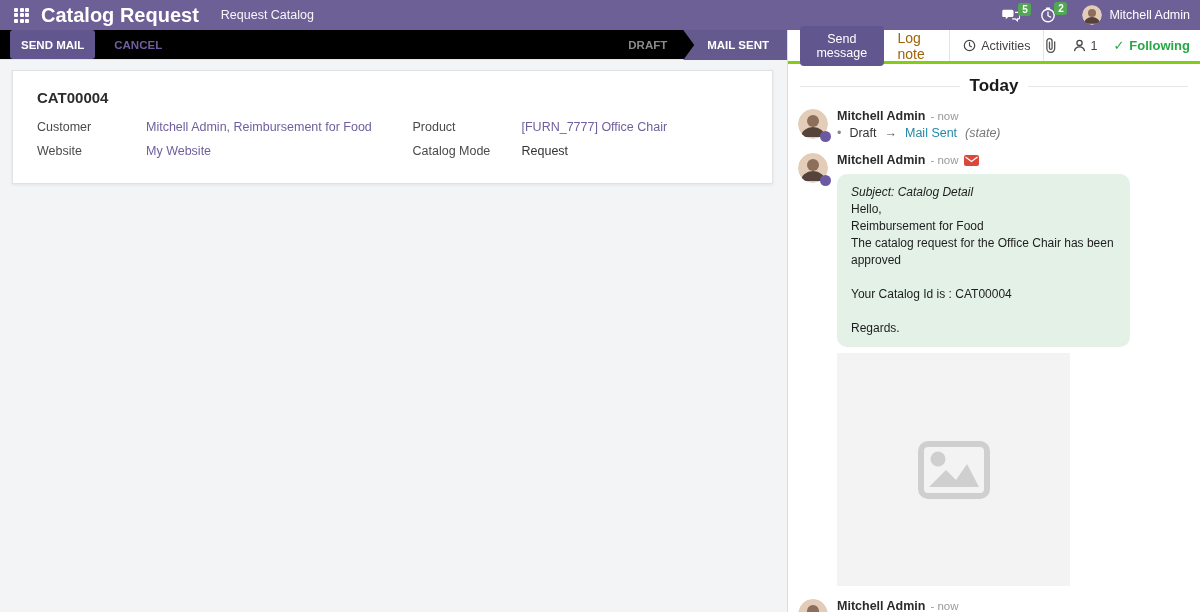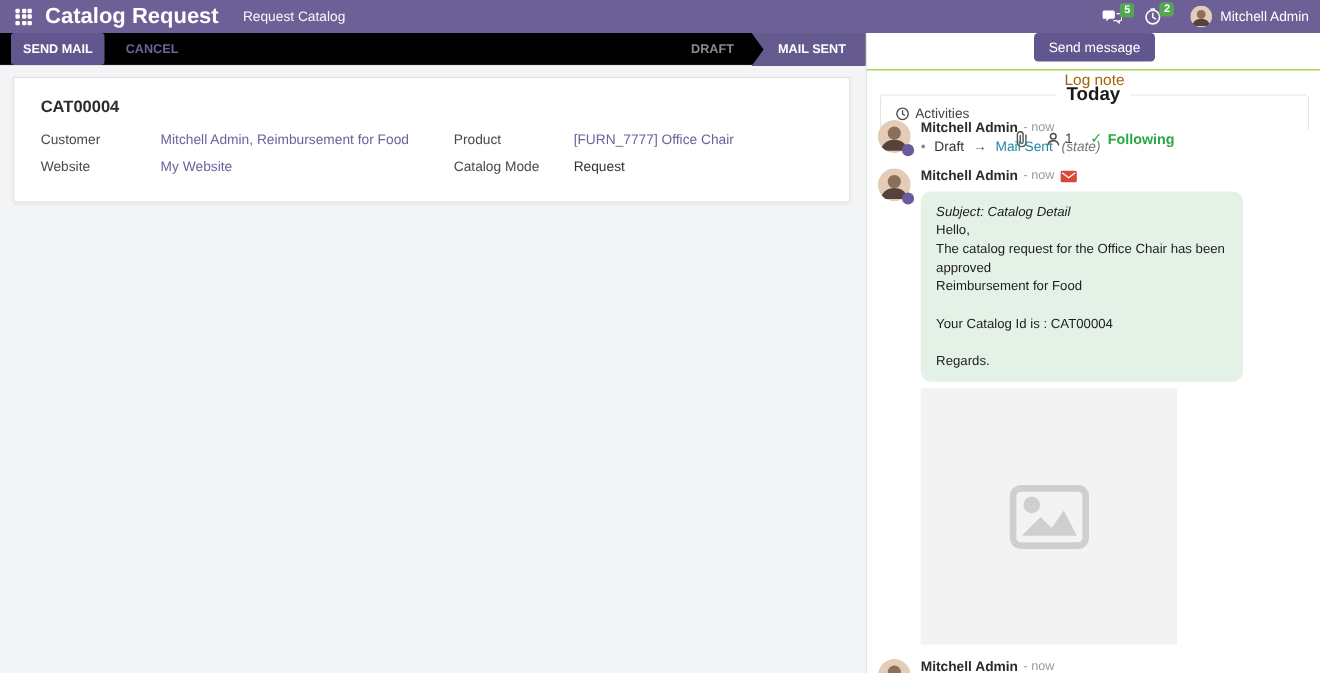--- a/index.html
+++ b/index.html
@@ -50,21 +50,21 @@
   .sheet { flex:1; padding:10px 14px 0 12px; }
   .card { background:#fff; border:1px solid #e2e2e2; box-shadow:0 1px 3px rgba(0,0,0,.07); width:761px; height:114px; padding:18px 24px; }
   .card h2 { font-size:15px; font-weight:700; color:#2b2b2b; margin-bottom:14px; }
   .fields { display:grid; grid-template-columns:1fr 1fr; column-gap:40px; row-gap:10px; }
   .frow { display:flex; font-size:12.5px; align-items:baseline;gap:25px; }
   .flabel { width:84px; flex:none; color:#4a4a4a; }
   .fval { color:#333; }
   .fval.link { color:#6f5f9c; cursor:pointer; }
 
   
-  .chat-head { height:34px; border-bottom:1px solid #84cc16; display:flex; align-items:center; padding:0 10px 0 12px;flex-direction:column; }
+  .chat-head { height:34px; border-bottom:3px solid #84cc16; display:flex; align-items:center; padding:0 10px 0 12px; }
   .btn-sendmsg { background:#62568e; color:#fff; font-size:12.5px; border:none; border-radius:4px; padding:6px 13px; cursor:pointer; }
   .tab-lognote { font-size:14px; color:#a16207; padding:8px 14px; cursor:pointer; }
   .tab-activities { font-size:12.5px; color:#444; padding:8px 13px; display:flex; align-items:center; gap:5px;
     border-left:1px solid #e4e4e4; border-right:1px solid #e4e4e4; align-self:stretch; cursor:pointer; }
   .chat-head .spacer { flex:1; }
   .chat-tools { display:flex; align-items:center; gap:16px; }
   .tool-ic { display:flex; align-items:center; gap:4px; cursor:pointer; font-size:12.5px; color:#444; }
   .following { color:#28a745; font-weight:600; display:flex; align-items:center; gap:5px; cursor:pointer; }
 
   .chat-body { flex:1; overflow:hidden; padding:10px 0 0 0; }
@@ -263,22 +263,22 @@
             <span class="msg-author">Mitchell Admin</span>
             <span class="msg-time">- now</span>
             <svg width="15" height="11" viewBox="0 0 15 11">
               <rect width="15" height="11" rx="2" fill="#d9483b"></rect>
               <path d="M1.5 2l6 4.6 6-4.6" fill="none" stroke="#fff" stroke-width="1.2"></path>
             </svg>
           </div>
           <div class="bubble">
             <div class="bubble-line subject">Subject: Catalog Detail</div>
             <div class="bubble-line">Hello,</div>
+            <div class="bubble-line">Reimbursement for Food</div>
             <div class="bubble-line">The catalog request for the Office Chair has been approved</div>
-            <div class="bubble-line">Reimbursement for Food</div>
             <div class="bubble-line"></div>
             <div class="bubble-line">Your Catalog Id is : CAT00004</div>
             <div class="bubble-line"></div>
             <div class="bubble-line">Regards.</div>
           </div>
           <div class="attachment">
             <svg width="74" height="60" viewBox="0 0 74 60">
               <rect x="4" y="4" width="66" height="52" rx="7" fill="none" stroke="#cfcfcf" stroke-width="6"></rect>
               <circle cx="21" cy="19" r="7.5" fill="#cfcfcf"></circle>
               <path d="M12 47l17-17 10 10 11-16 12 23z" fill="#cfcfcf"></path>

